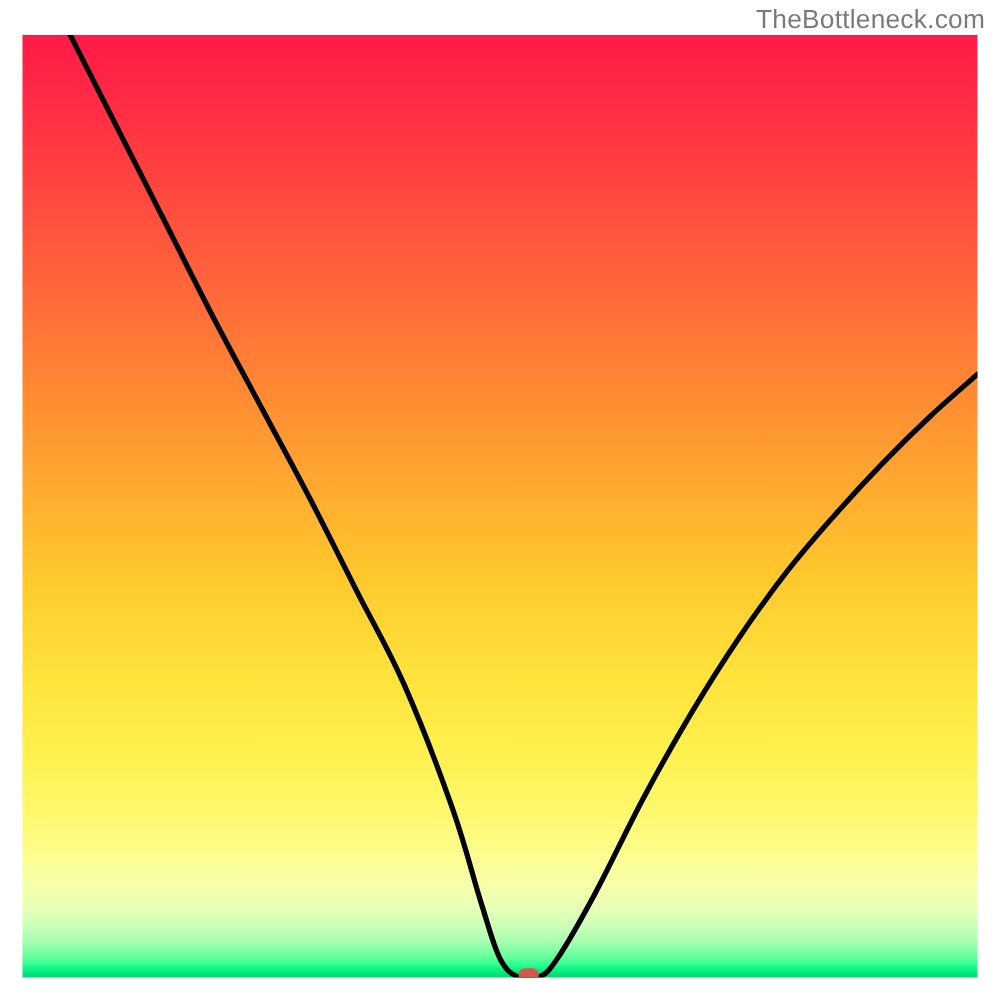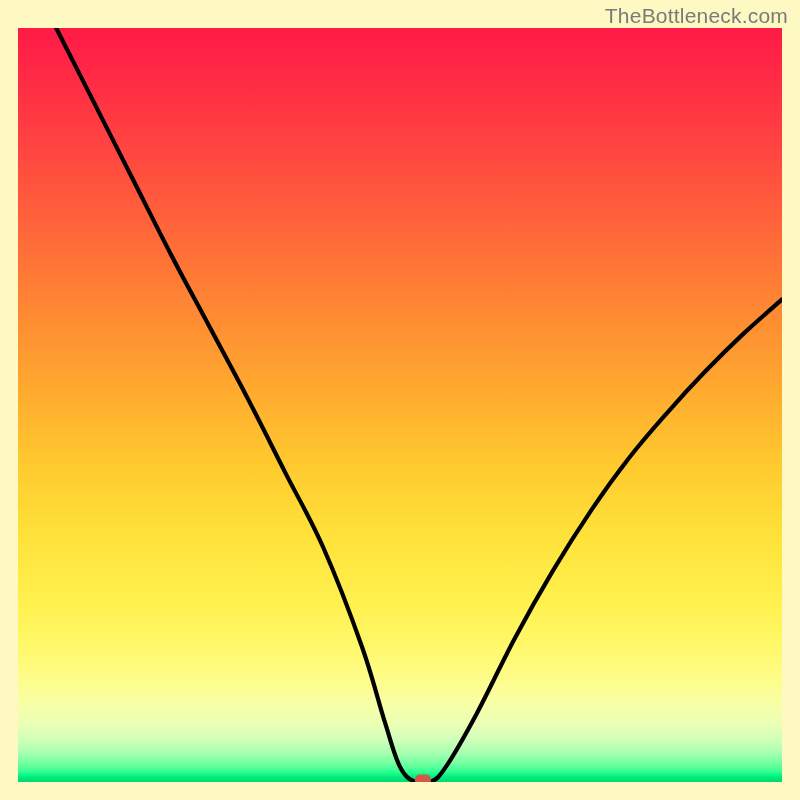--- a/index.html
+++ b/index.html
@@ -8,21 +8,21 @@
     width: 800px;
     height: 800px;
     overflow: hidden;
     background: #000;
     font-family: Arial, Helvetica, sans-serif;
   }
   .frame {
     position: relative;
     width: 800px;
     height: 800px;
-    background: #fef9c3;
+    background: #ffffff;
   }
   .watermark {
     position: absolute;
     top: 4px;
     right: 12px;
     color: #7a7a7a;
     font-size: 21px;
     font-weight: 500;
     letter-spacing: 0.2px;
     z-index: 3;

